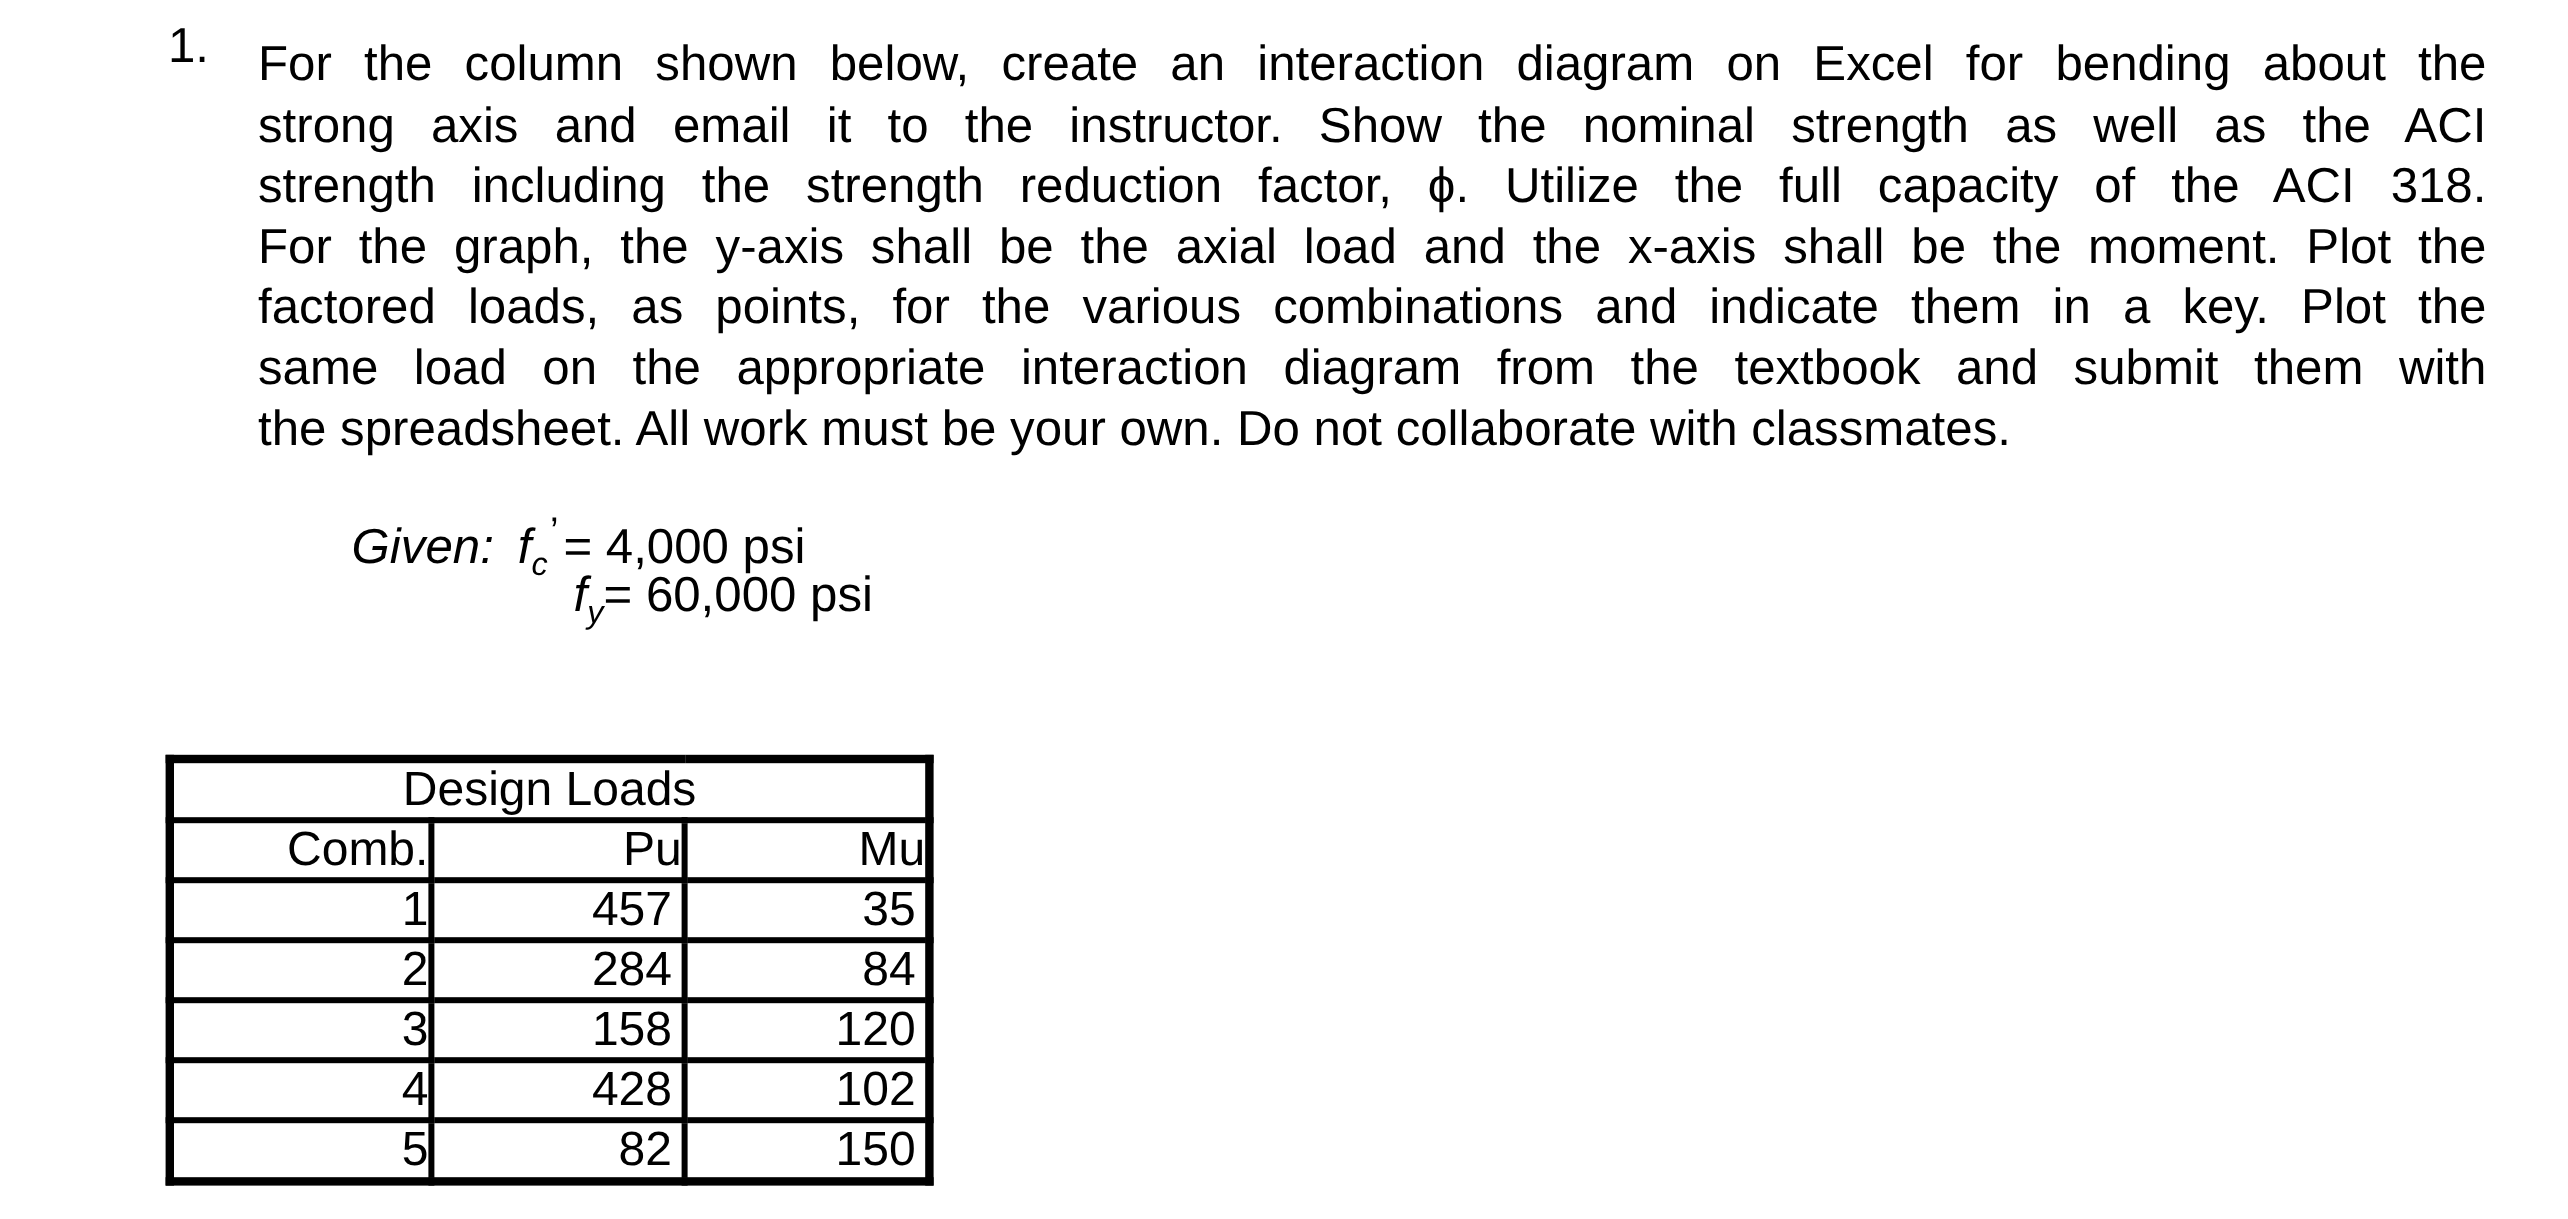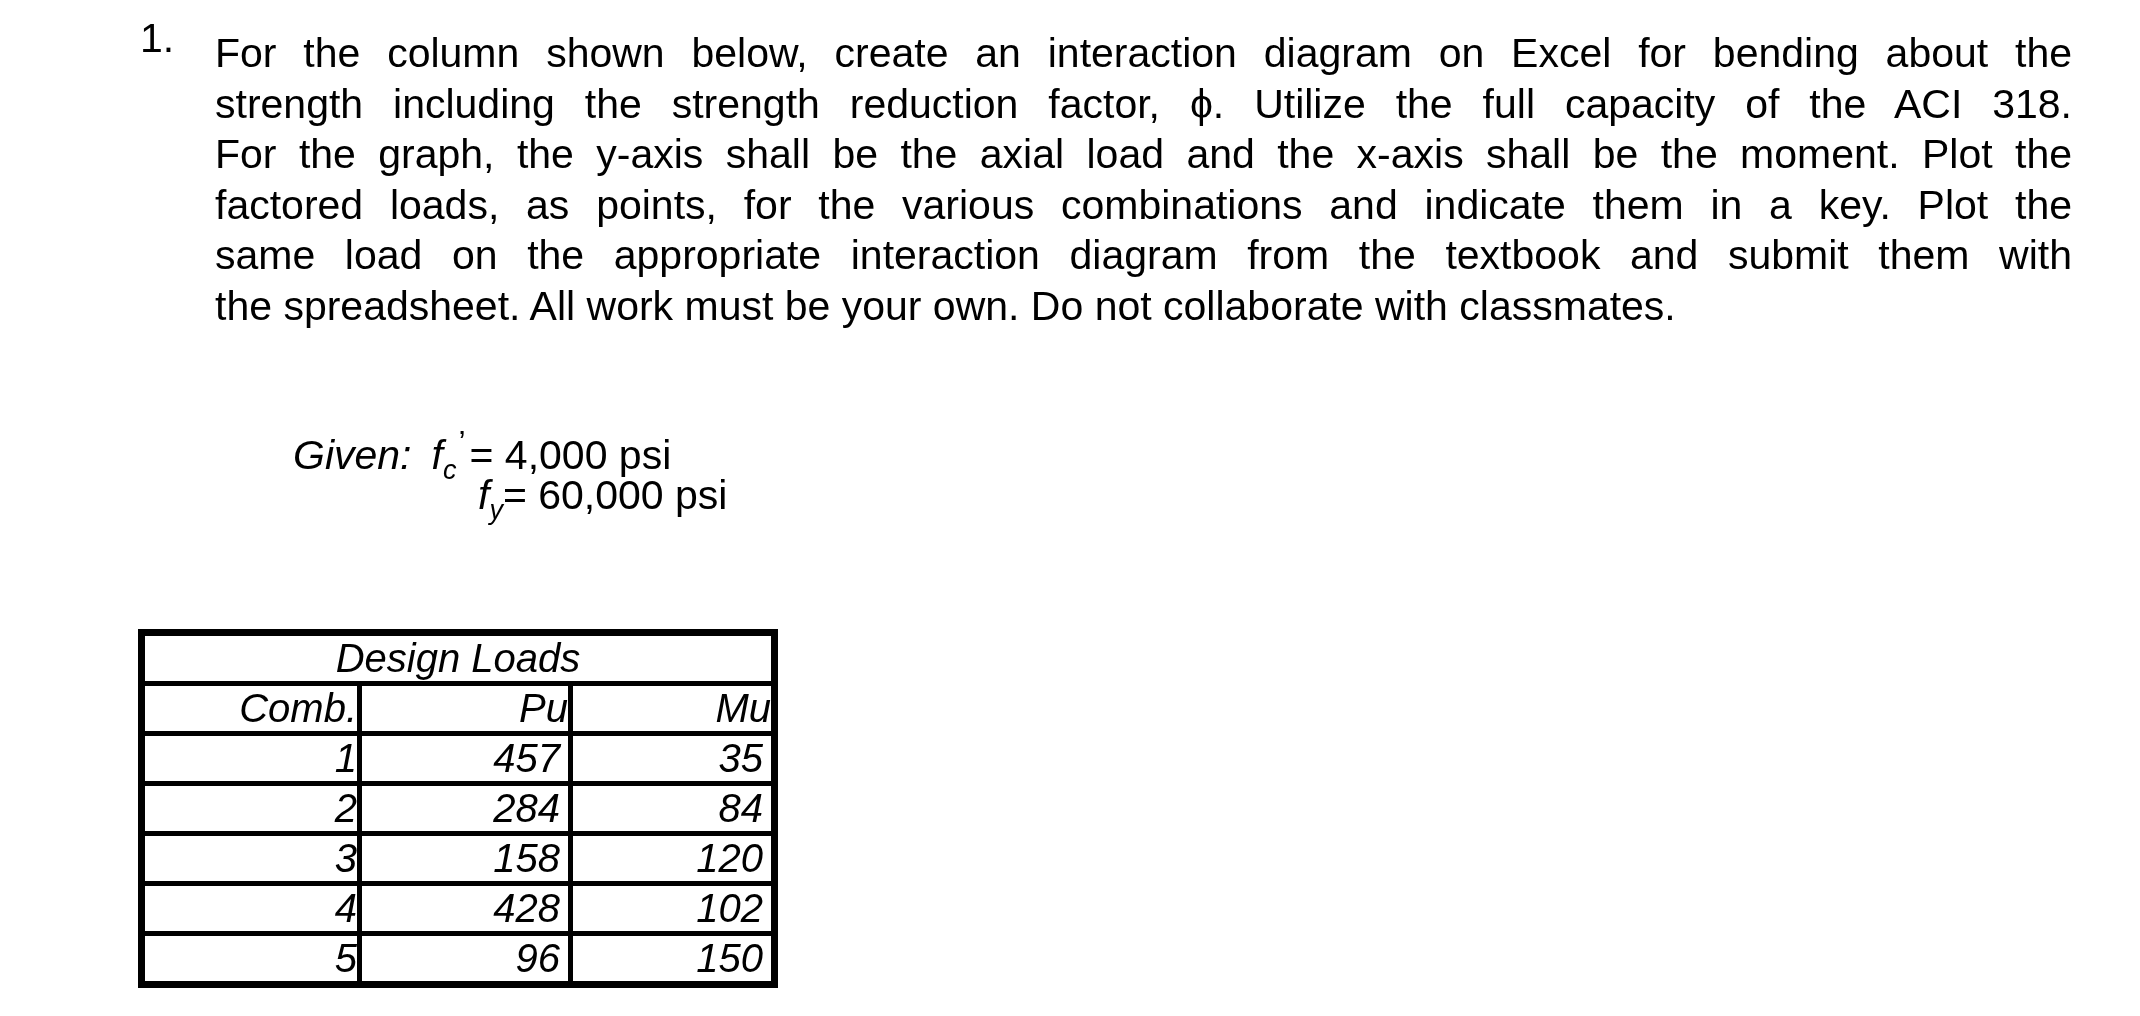--- a/index.html
+++ b/index.html
@@ -70,37 +70,38 @@
     font-size: 40px;
     table-layout: fixed;
   }
   .loads-table td {
     border: 5px solid #000000;
     height: 45px;
     vertical-align: middle;
     padding: 0;
     overflow: hidden;
   }
-  .loads-table { border: 7px solid #000000; font-style: italic; }
+  .loads-table { border: 7px solid #000000; }
   .col-comb { width: 212px; }
   .col-pu   { width: 206px; }
   .col-mu   { width: 198px; }
   .cell-title  { text-align: center; }
   .cell-center { text-align: right; margin-top: 40px; }
   .cell-num    { text-align: right; padding-right: 8px !important; }
 </style>
 </head>
 <body>
 
 <div class="page">
 
   <div class="problem-number">1.</div>
 
   <div class="problem-text">
     <div class="pline">For the column shown below, create an interaction diagram on Excel for bending about the</div>
+    <div class="pline">strong axis and email it to the instructor.  Show the nominal strength as well as the ACI</div>
     <div class="pline">strength including the strength reduction factor, ϕ.  Utilize the full capacity of the ACI 318.</div>
     <div class="pline">For the graph, the y-axis shall be the axial load and the x-axis shall be the moment.  Plot the</div>
     <div class="pline">factored loads, as points, for the various combinations and indicate them in a key.  Plot the</div>
     <div class="pline">same load on the appropriate interaction diagram from the textbook and submit them with</div>
     <div class="pline last">the spreadsheet.  All work must be your own.  Do not collaborate with classmates.</div>
   </div>
 
   <div class="given-row1">
     <span class="given-label">Given:</span><span class="formula"><span class="fvar">f</span><span class="fsub">c</span><span class="fprime">’</span><span>= 4,000 psi</span></span>
   </div>
@@ -134,19 +135,19 @@
       <td class="cell-num">158</td>
       <td class="cell-num">120</td>
     </tr>
     <tr>
       <td class="cell-center">4</td>
       <td class="cell-num">428</td>
       <td class="cell-num">102</td>
     </tr>
     <tr>
       <td class="cell-center">5</td>
-      <td class="cell-num">96</td>
+      <td class="cell-num">82</td>
       <td class="cell-num">150</td>
     </tr>
   </tbody>
     </table>
 
 </div>
 
 </body></html>

